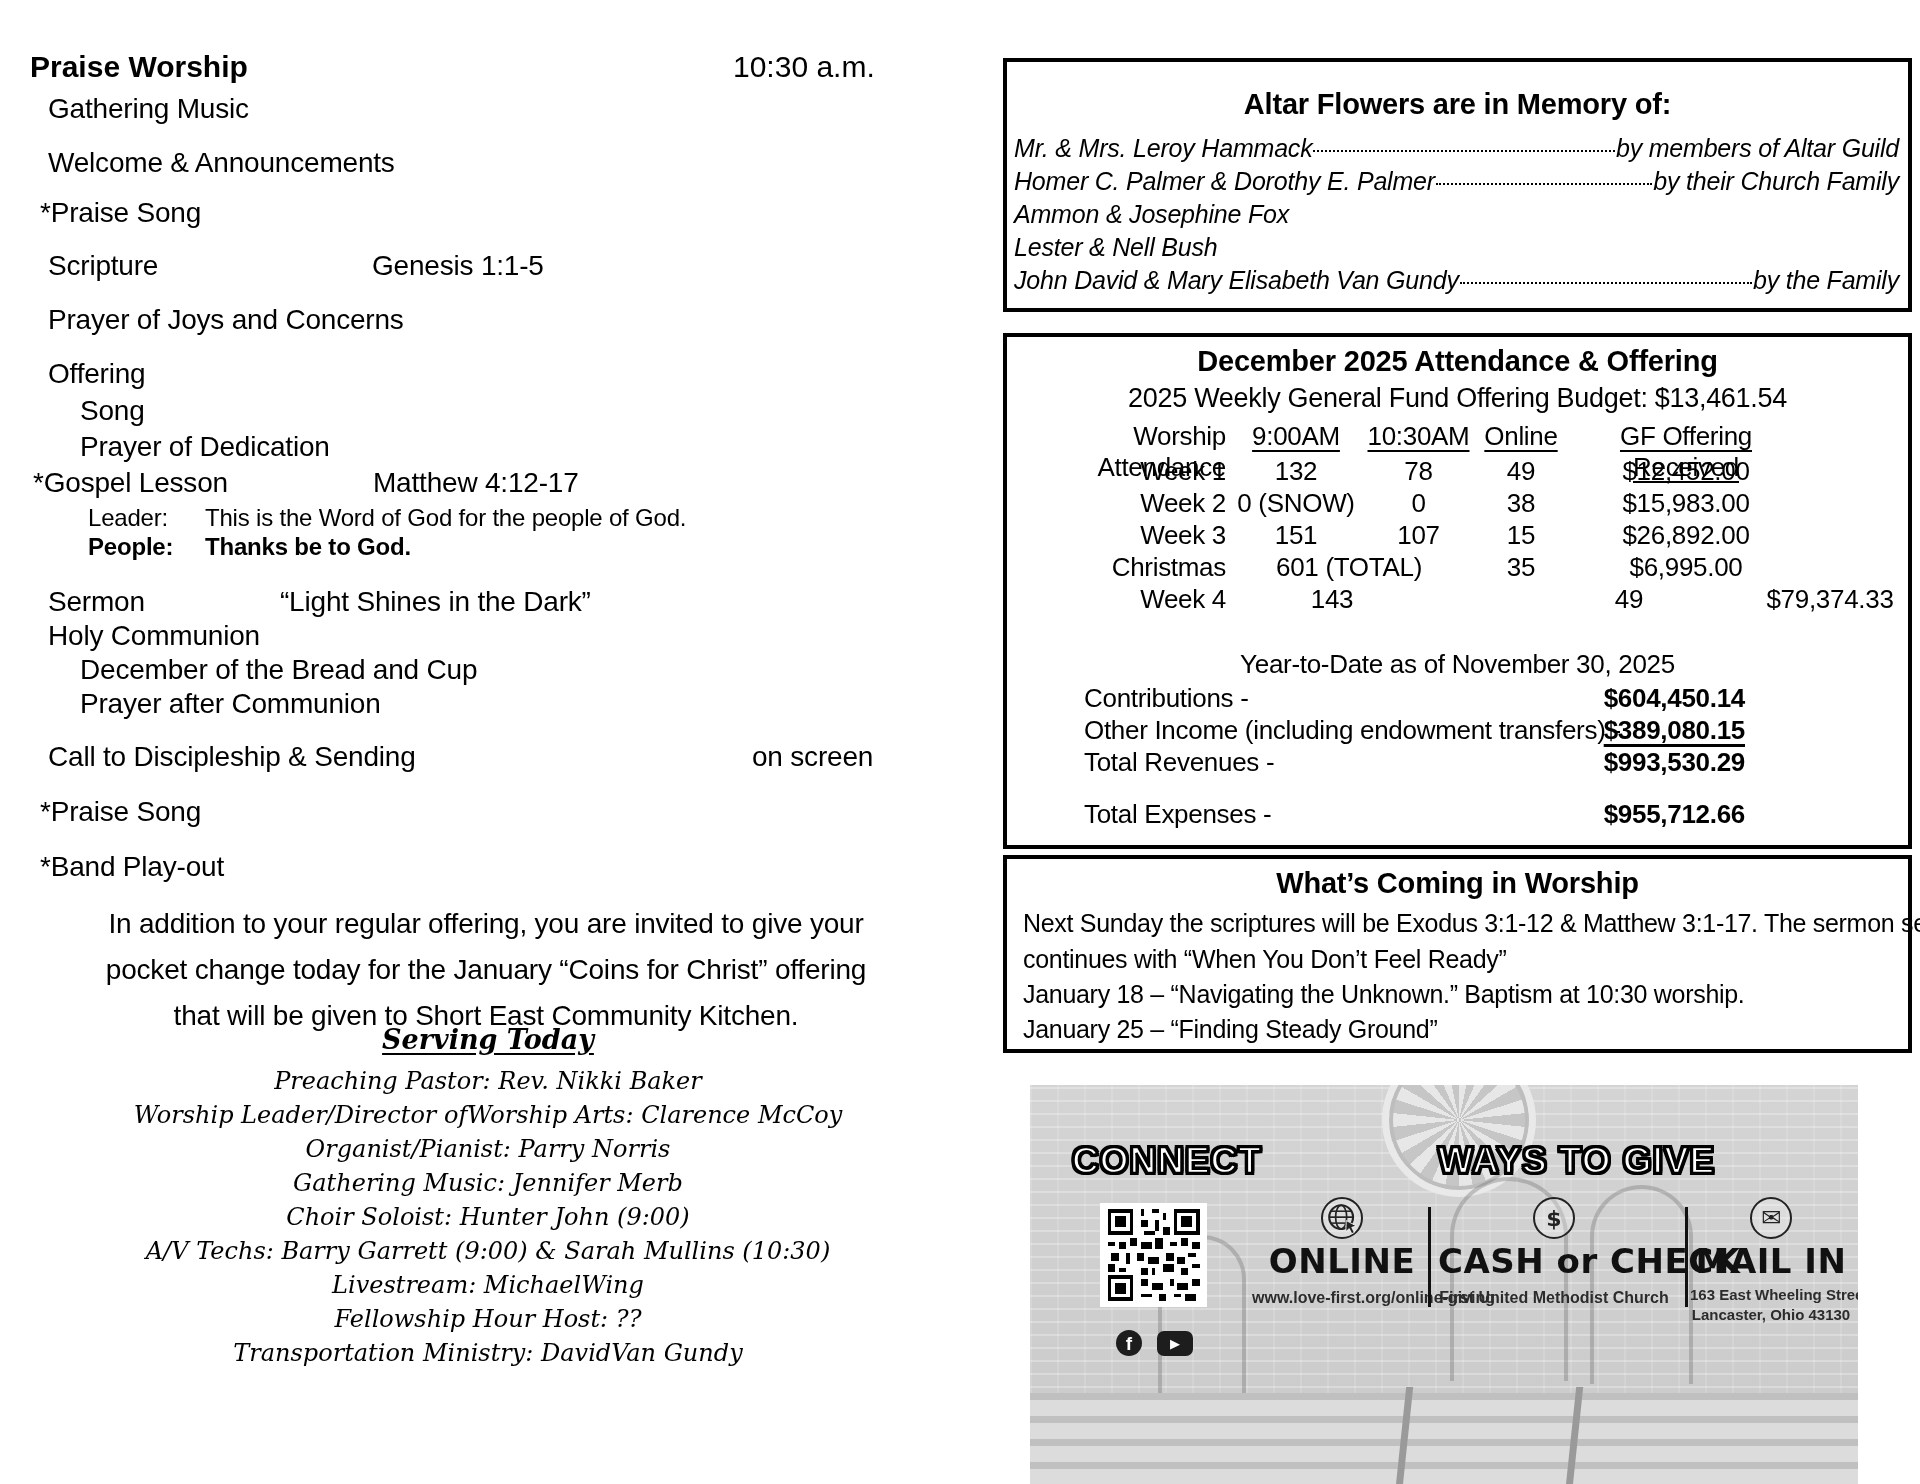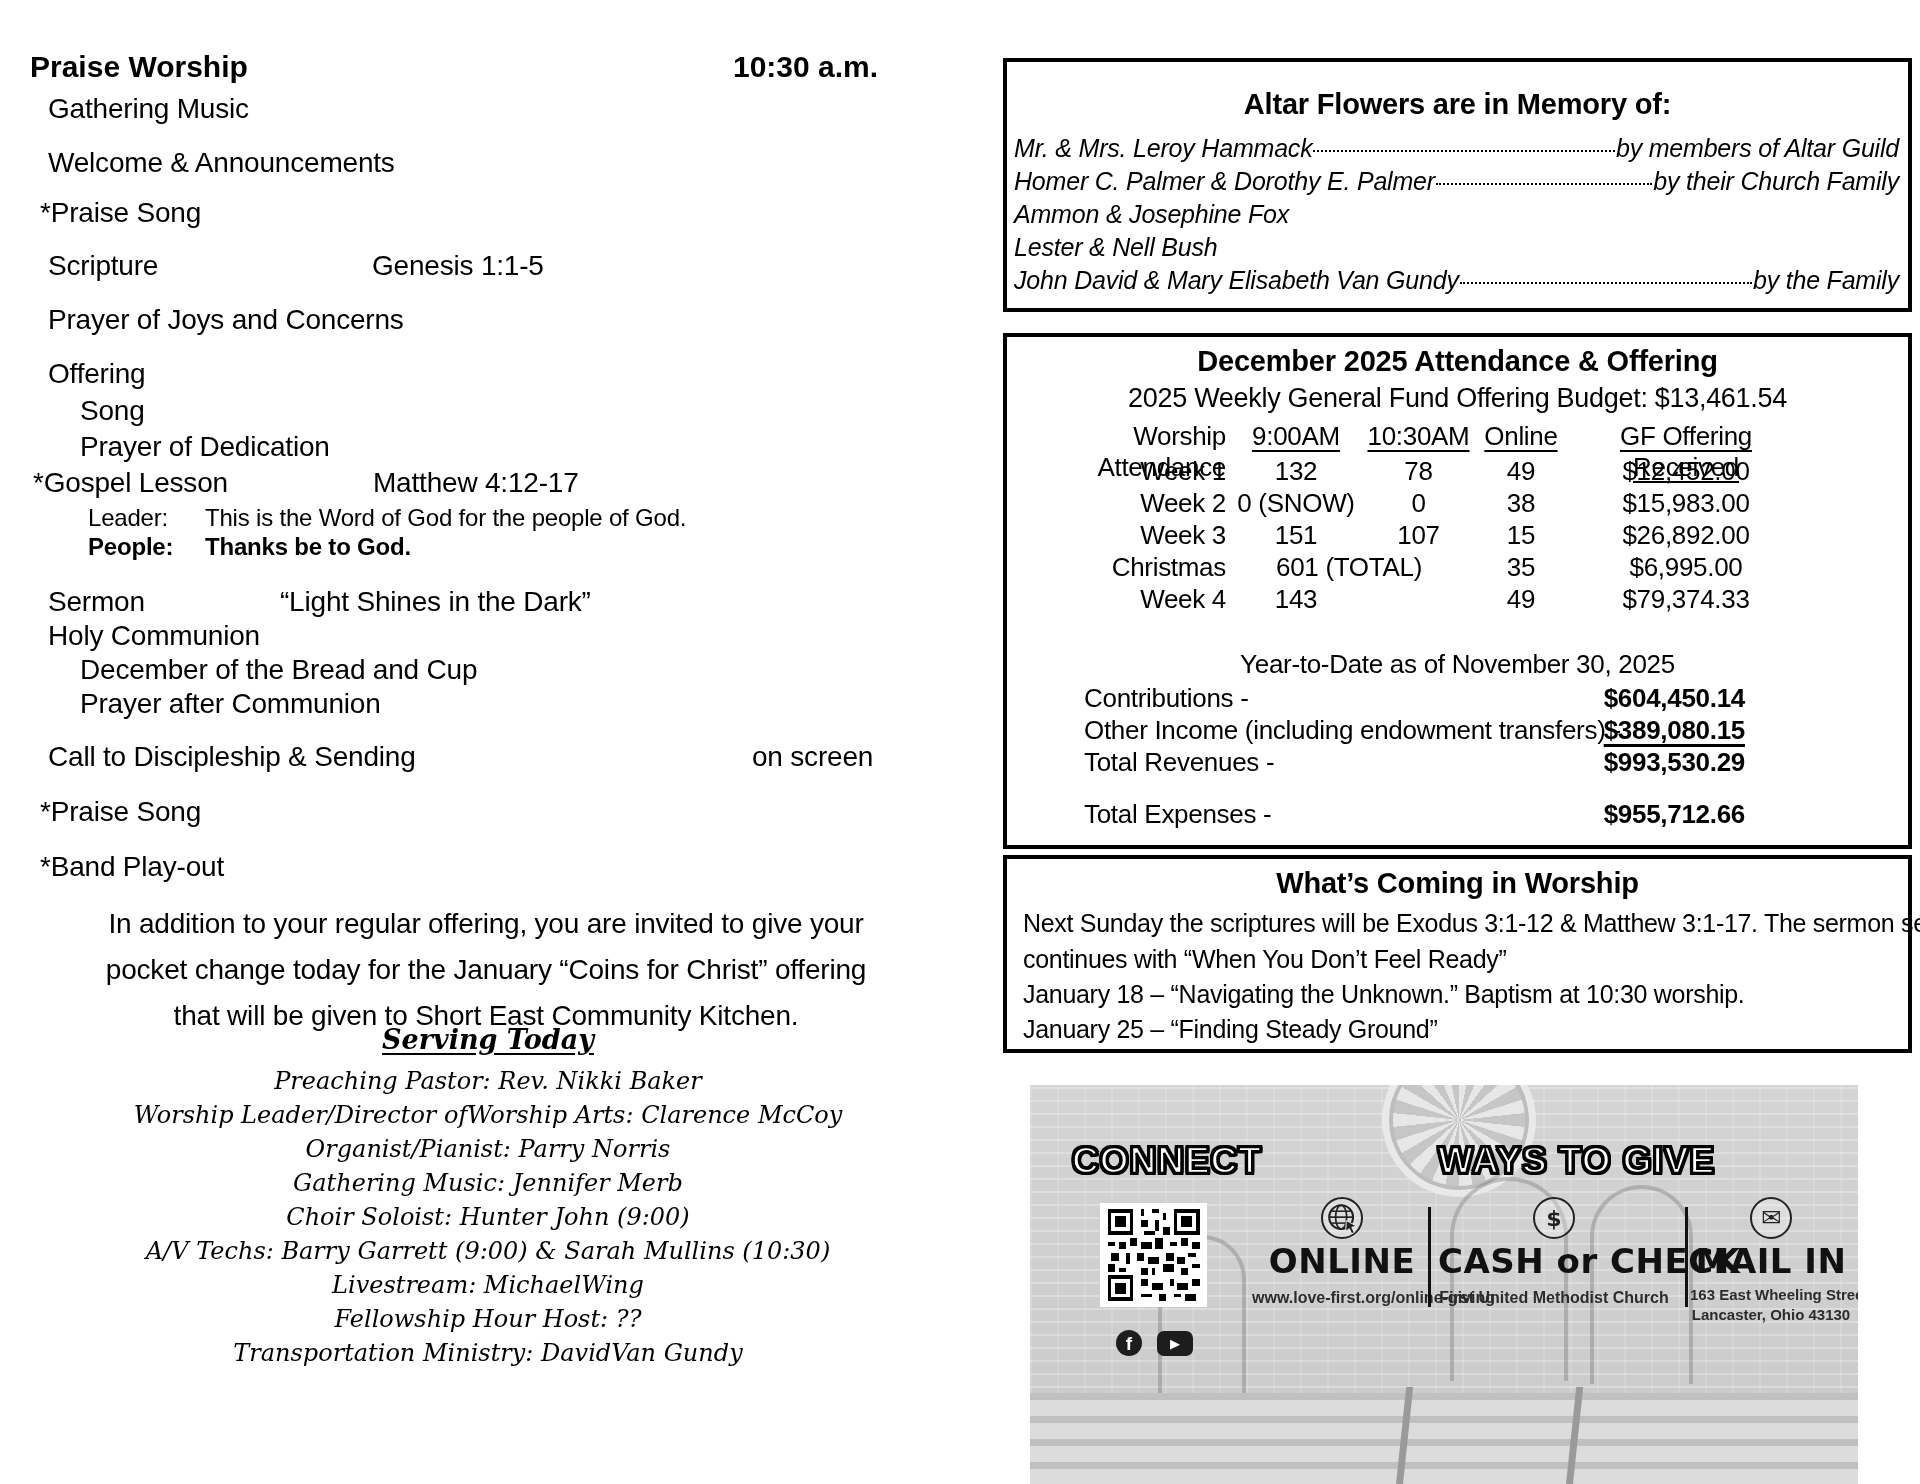--- a/index.html
+++ b/index.html
@@ -2,21 +2,21 @@
 <html><head>
 <meta charset="utf-8">
 <style>
   html,body{margin:0;padding:0;background:#888;}
   .sheet{position:relative;width:1920px;height:1484px;background:#ffffff;overflow:hidden;
          font-family:"Liberation Sans", sans-serif;color:#000;}
 
   
   .left-col{position:absolute;left:0;top:0;width:965px;height:100%;}
   .svc-title{position:absolute;left:30px;top:50px;font-size:30px;font-weight:bold;}
-  .svc-time{position:absolute;left:733px;top:50px;font-size:30px;font-weight:bold;text-align:right;}
+  .svc-time{position:absolute;left:733px;top:50px;font-size:30px;font-weight:normal;text-align:right;}
   .w-row{position:absolute;left:0;width:965px;height:32px;font-size:28px;letter-spacing:-0.2px;}
   .w-row .w-label,.w-row .w-detail{position:absolute;white-space:nowrap;}
   .w-row.small{font-size:24px;}
   .w-row.bold{font-weight:bold;}
 
   .note{position:absolute;left:28px;top:901px;width:916px;text-align:center;font-size:28px;line-height:46px;letter-spacing:-0.2px;}
   .note span{display:block;}
 
   .serving{position:absolute;left:28px;top:1024px;width:920px;text-align:center;
            font-family:"DejaVu Serif", serif;color:#000000;}
@@ -231,21 +231,21 @@
       <span class="c-num">107</span>
       <span class="c-num">15</span>
       <span class="c-num">$26,892.00</span>
     </div>
     <div class="att-row" style="top:215px;">
       <span class="c-label">Christmas</span>
       <span class="c-span2">601 (TOTAL)</span>
       <span class="c-num">35</span>
       <span class="c-num">$6,995.00</span>
     </div>
-    <div class="att-row" style="top:247px;">
+    <div class="att-row" style="top:247px;gap:36px;">
       <span class="c-label">Week 4</span>
       <span class="c-num">143</span>
       <span class="c-num"></span>
       <span class="c-num">49</span>
       <span class="c-num">$79,374.33</span>
     </div>
 
     <div class="ytd-title" style="top:312px;">Year-to-Date as of November 30, 2025</div>
     <div class="ytd-row" style="top:346px;">
       <span class="yl">Contributions -</span>

